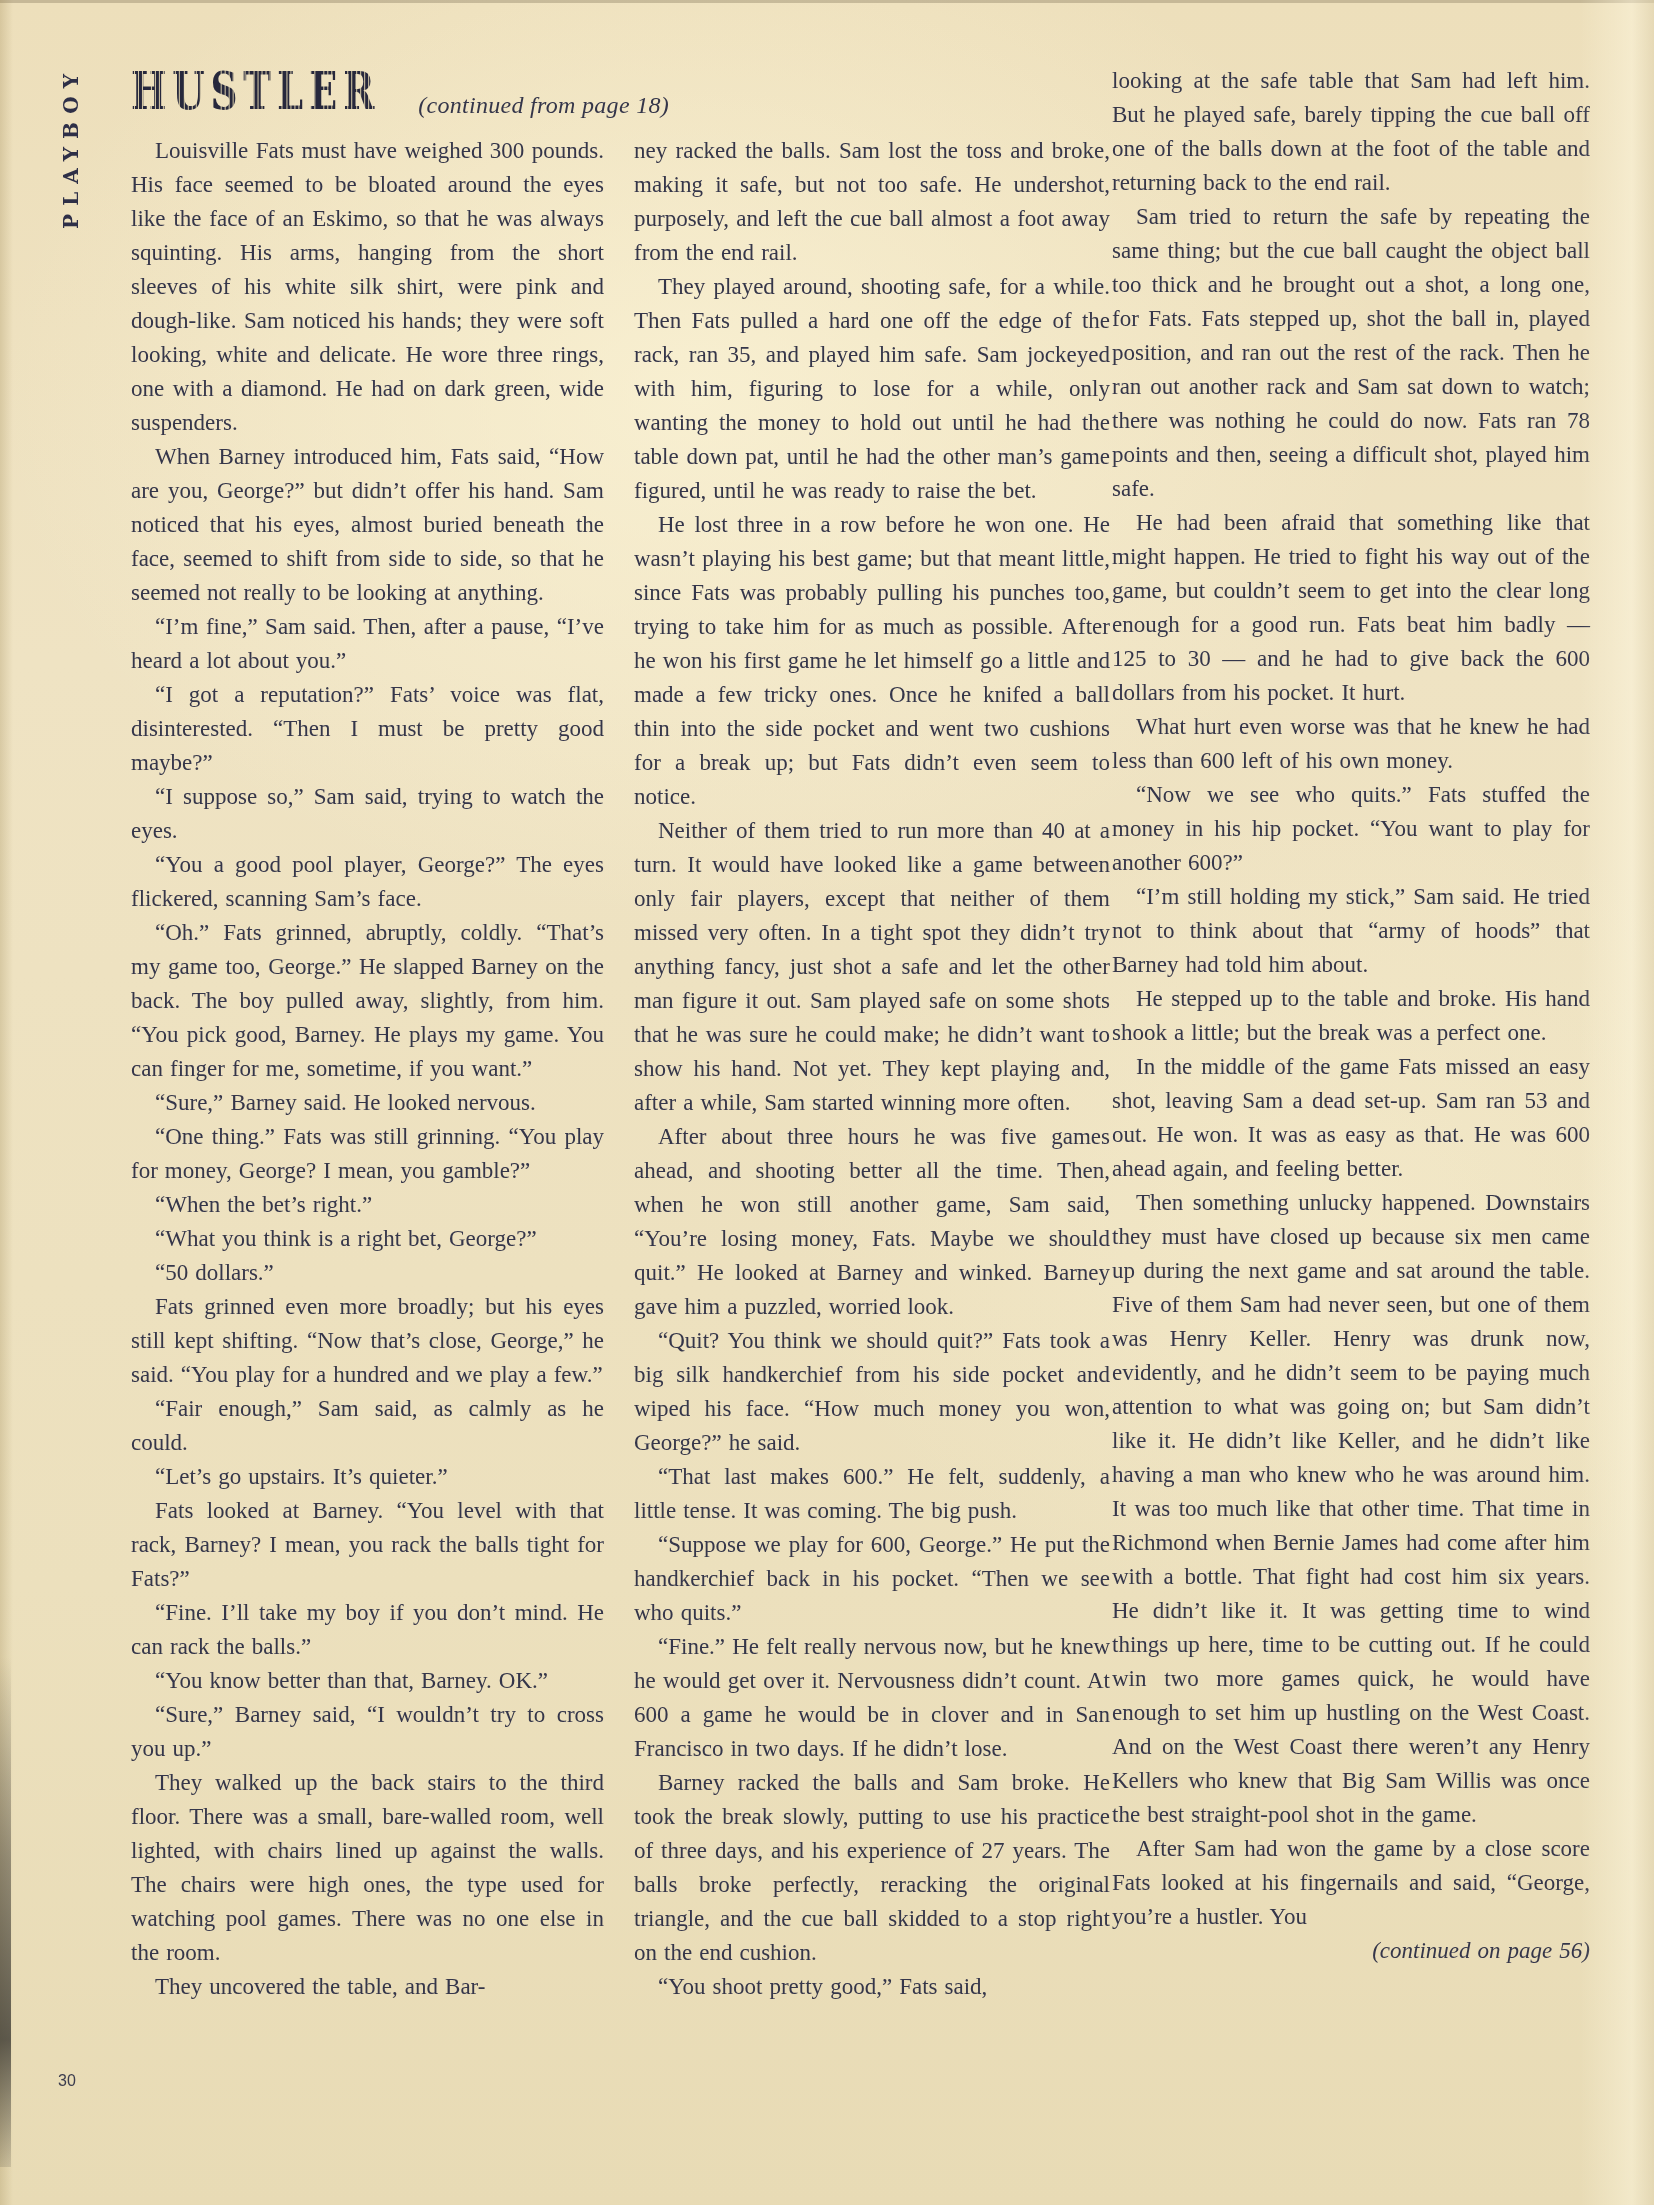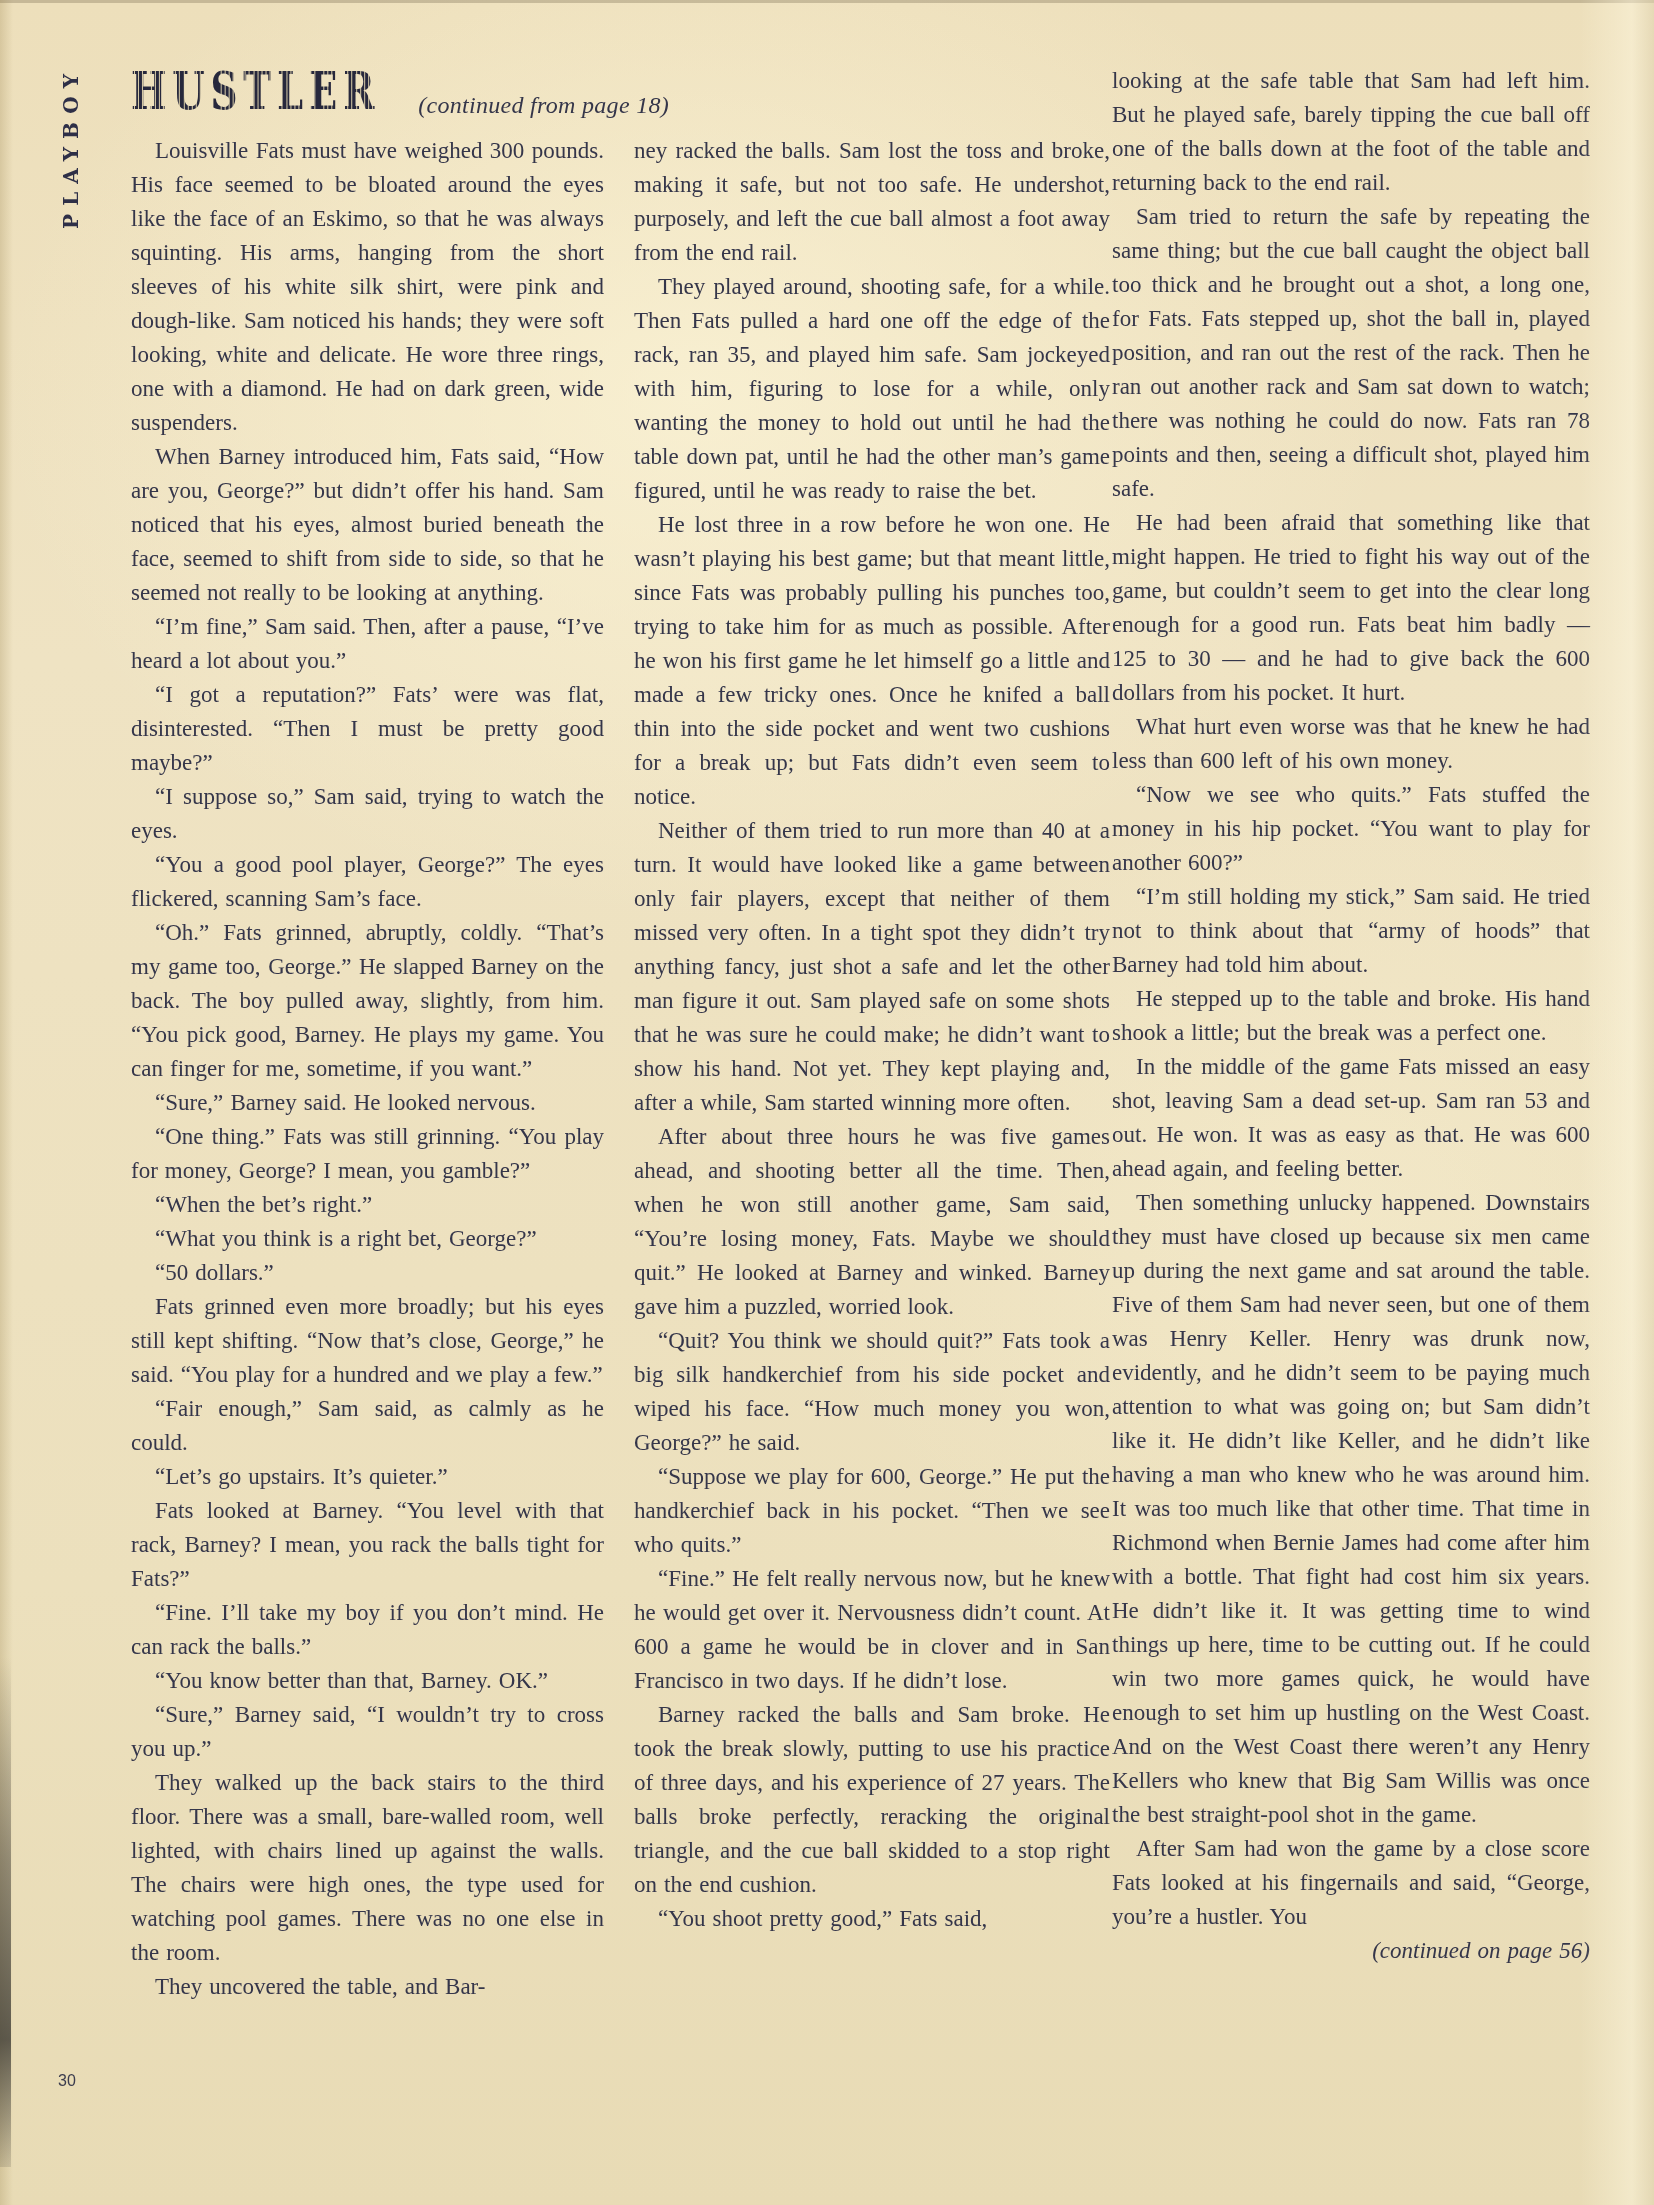--- a/index.html
+++ b/index.html
@@ -107,21 +107,21 @@
 
 <div class="header">
   <h1 class="title">HUSTLER</h1>
   <span class="continued-from">(continued from page 18)</span>
 </div>
 
 <div class="col" id="col1">
     <p class="para">Louisville Fats must have weighed 300 pounds. His face seemed to be bloated around the eyes like the face of an Eskimo, so that he was always squinting. His arms, hanging from the short sleeves of his white silk shirt, were pink and dough-like. Sam noticed his hands; they were soft looking, white and delicate. He wore three rings, one with a diamond. He had on dark green, wide suspenders.</p>
     <p class="para">When Barney introduced him, Fats said, “How are you, George?” but didn’t offer his hand. Sam noticed that his eyes, almost buried beneath the face, seemed to shift from side to side, so that he seemed not really to be looking at anything.</p>
     <p class="para">“I’m fine,” Sam said. Then, after a pause, “I’ve heard a lot about you.”</p>
-    <p class="para">“I got a reputation?” Fats’ were was flat, disinterested. “Then I must be pretty good maybe?”</p>
+    <p class="para">“I got a reputation?” Fats’ voice was flat, disinterested. “Then I must be pretty good maybe?”</p>
     <p class="para">“I suppose so,” Sam said, trying to watch the eyes.</p>
     <p class="para">“You a good pool player, George?” The eyes flickered, scanning Sam’s face.</p>
     <p class="para">“Oh.” Fats grinned, abruptly, coldly. “That’s my game too, George.” He slapped Barney on the back. The boy pulled away, slightly, from him. “You pick good, Barney. He plays my game. You can finger for me, sometime, if you want.”</p>
     <p class="para">“Sure,” Barney said. He looked nervous.</p>
     <p class="para">“One thing.” Fats was still grinning. “You play for money, George? I mean, you gamble?”</p>
     <p class="para">“When the bet’s right.”</p>
     <p class="para">“What you think is a right bet, George?”</p>
     <p class="para">“50 dollars.”</p>
     <p class="para">Fats grinned even more broadly; but his eyes still kept shifting. “Now that’s close, George,” he said. “You play for a hundred and we play a few.”</p>
     <p class="para">“Fair enough,” Sam said, as calmly as he could.</p>
@@ -133,20 +133,21 @@
     <p class="para">They walked up the back stairs to the third floor. There was a small, bare-walled room, well lighted, with chairs lined up against the walls. The chairs were high ones, the type used for watching pool games. There was no one else in the room.</p>
     <p class="para">They uncovered the table, and Bar-</p>
   </div>
 <div class="col" id="col2">
     <p class="para noindent">ney racked the balls. Sam lost the toss and broke, making it safe, but not too safe. He undershot, purposely, and left the cue ball almost a foot away from the end rail.</p>
     <p class="para">They played around, shooting safe, for a while. Then Fats pulled a hard one off the edge of the rack, ran 35, and played him safe. Sam jockeyed with him, figuring to lose for a while, only wanting the money to hold out until he had the table down pat, until he had the other man’s game figured, until he was ready to raise the bet.</p>
     <p class="para">He lost three in a row before he won one. He wasn’t playing his best game; but that meant little, since Fats was probably pulling his punches too, trying to take him for as much as possible. After he won his first game he let himself go a little and made a few tricky ones. Once he knifed a ball thin into the side pocket and went two cushions for a break up; but Fats didn’t even seem to notice.</p>
     <p class="para">Neither of them tried to run more than 40 at a turn. It would have looked like a game between only fair players, except that neither of them missed very often. In a tight spot they didn’t try anything fancy, just shot a safe and let the other man figure it out. Sam played safe on some shots that he was sure he could make; he didn’t want to show his hand. Not yet. They kept playing and, after a while, Sam started winning more often.</p>
     <p class="para">After about three hours he was five games ahead, and shooting better all the time. Then, when he won still another game, Sam said, “You’re losing money, Fats. Maybe we should quit.” He looked at Barney and winked. Barney gave him a puzzled, worried look.</p>
     <p class="para">“Quit? You think we should quit?” Fats took a big silk handkerchief from his side pocket and wiped his face. “How much money you won, George?” he said.</p>
+    <p class="para">“That last makes 600.” He felt, suddenly, a little tense. It was coming. The big push.</p>
     <p class="para">“Suppose we play for 600, George.” He put the handkerchief back in his pocket. “Then we see who quits.”</p>
     <p class="para">“Fine.” He felt really nervous now, but he knew he would get over it. Nervousness didn’t count. At 600 a game he would be in clover and in San Francisco in two days. If he didn’t lose.</p>
     <p class="para">Barney racked the balls and Sam broke. He took the break slowly, putting to use his practice of three days, and his experience of 27 years. The balls broke perfectly, reracking the original triangle, and the cue ball skidded to a stop right on the end cushion.</p>
     <p class="para">“You shoot pretty good,” Fats said,</p>
   </div>
 <div class="col" id="col3">
     <p class="para noindent">looking at the safe table that Sam had left him. But he played safe, barely tipping the cue ball off one of the balls down at the foot of the table and returning back to the end rail.</p>
     <p class="para">Sam tried to return the safe by repeating the same thing; but the cue ball caught the object ball too thick and he brought out a shot, a long one, for Fats. Fats stepped up, shot the ball in, played position, and ran out the rest of the rack. Then he ran out another rack and Sam sat down to watch; there was nothing he could do now. Fats ran 78 points and then, seeing a difficult shot, played him safe.</p>
     <p class="para">He had been afraid that something like that might happen. He tried to fight his way out of the game, but couldn’t seem to get into the clear long enough for a good run. Fats beat him badly — 125 to 30 — and he had to give back the 600 dollars from his pocket. It hurt.</p>
     <p class="para">What hurt even worse was that he knew he had less than 600 left of his own money.</p>

